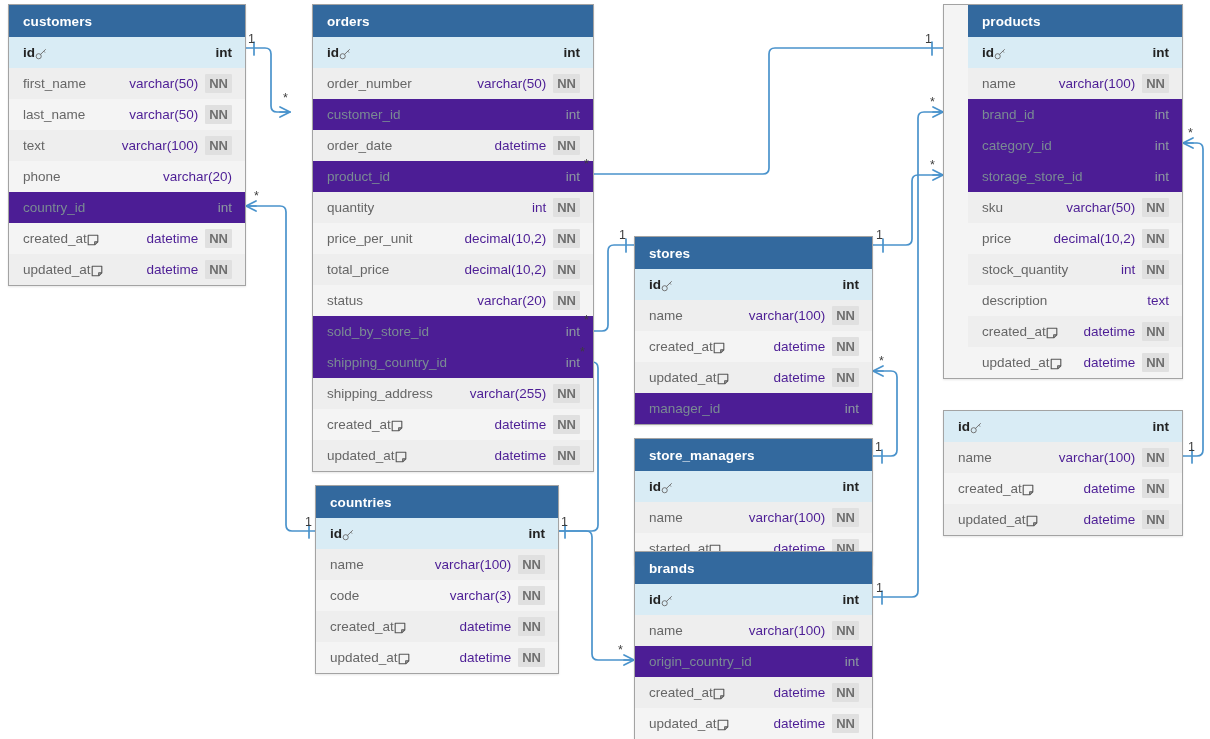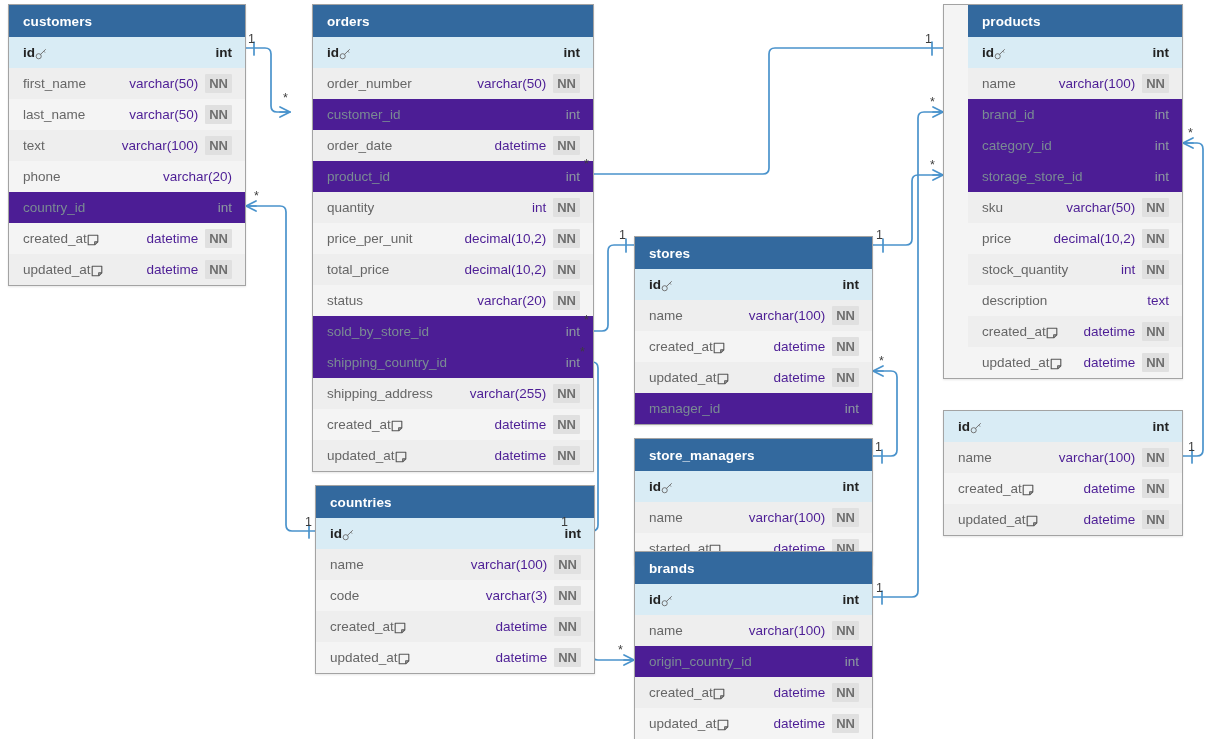--- a/index.html
+++ b/index.html
@@ -377,21 +377,21 @@
                 <path d="M1.4,1.4 L12.6,1.4 L12.6,9.2 L9.0,12.6 L1.4,12.6 Z" fill="none" stroke="#555555" stroke-width="1.3" stroke-linejoin="round"></path>
                 <path d="M12.6,9.2 L9.0,9.2 L9.0,12.6" fill="none" stroke="#555555" stroke-width="1.3" stroke-linejoin="round"></path>
               </svg>
             </span>
           </span>
           <span class="field-spacer"></span>
           <span class="field-type">datetime</span>
           <span class="nn-badge">NN</span>
         </div>
       </div>
-      <div class="entity" style="left: 315px; top: 485px; width: 280px;">
+      <div class="entity" style="left: 315px; top: 485px; width: 244px;">
         <div class="entity-header">countries</div>
         <div class="field-row key-row">
           <span class="field-name">
             <span>id</span>
             <span class="icon-key">
               <svg viewBox="0 0 14 14" width="12" height="12">
                 <circle cx="4.3" cy="9.6" r="3.0" fill="none" stroke="#6d6d6d" stroke-width="1.1"></circle>
                 <path d="M6.4,7.5 L12.2,1.8 M10.2,3.8 L11.4,5.0" fill="none" stroke="#6d6d6d" stroke-width="1.1" stroke-linecap="round"></path>
               </svg>
             </span>

